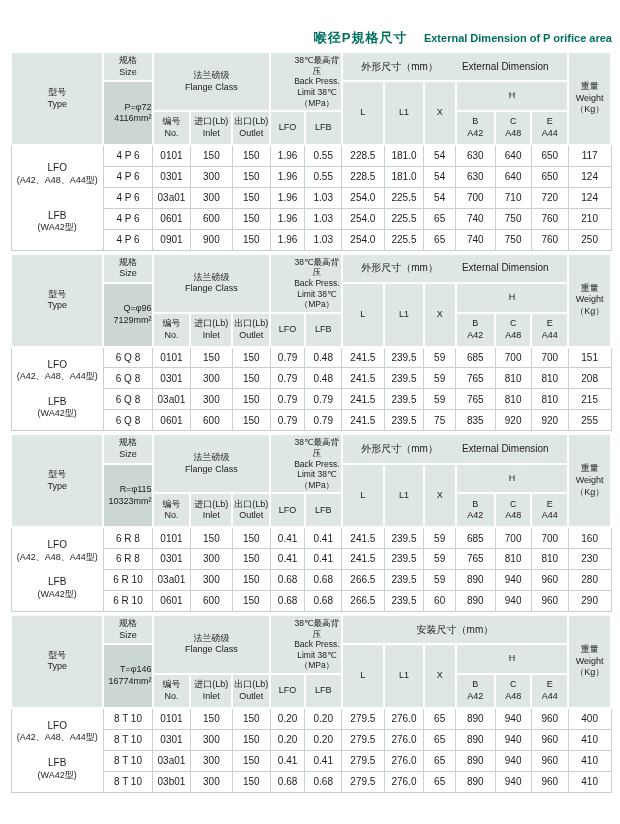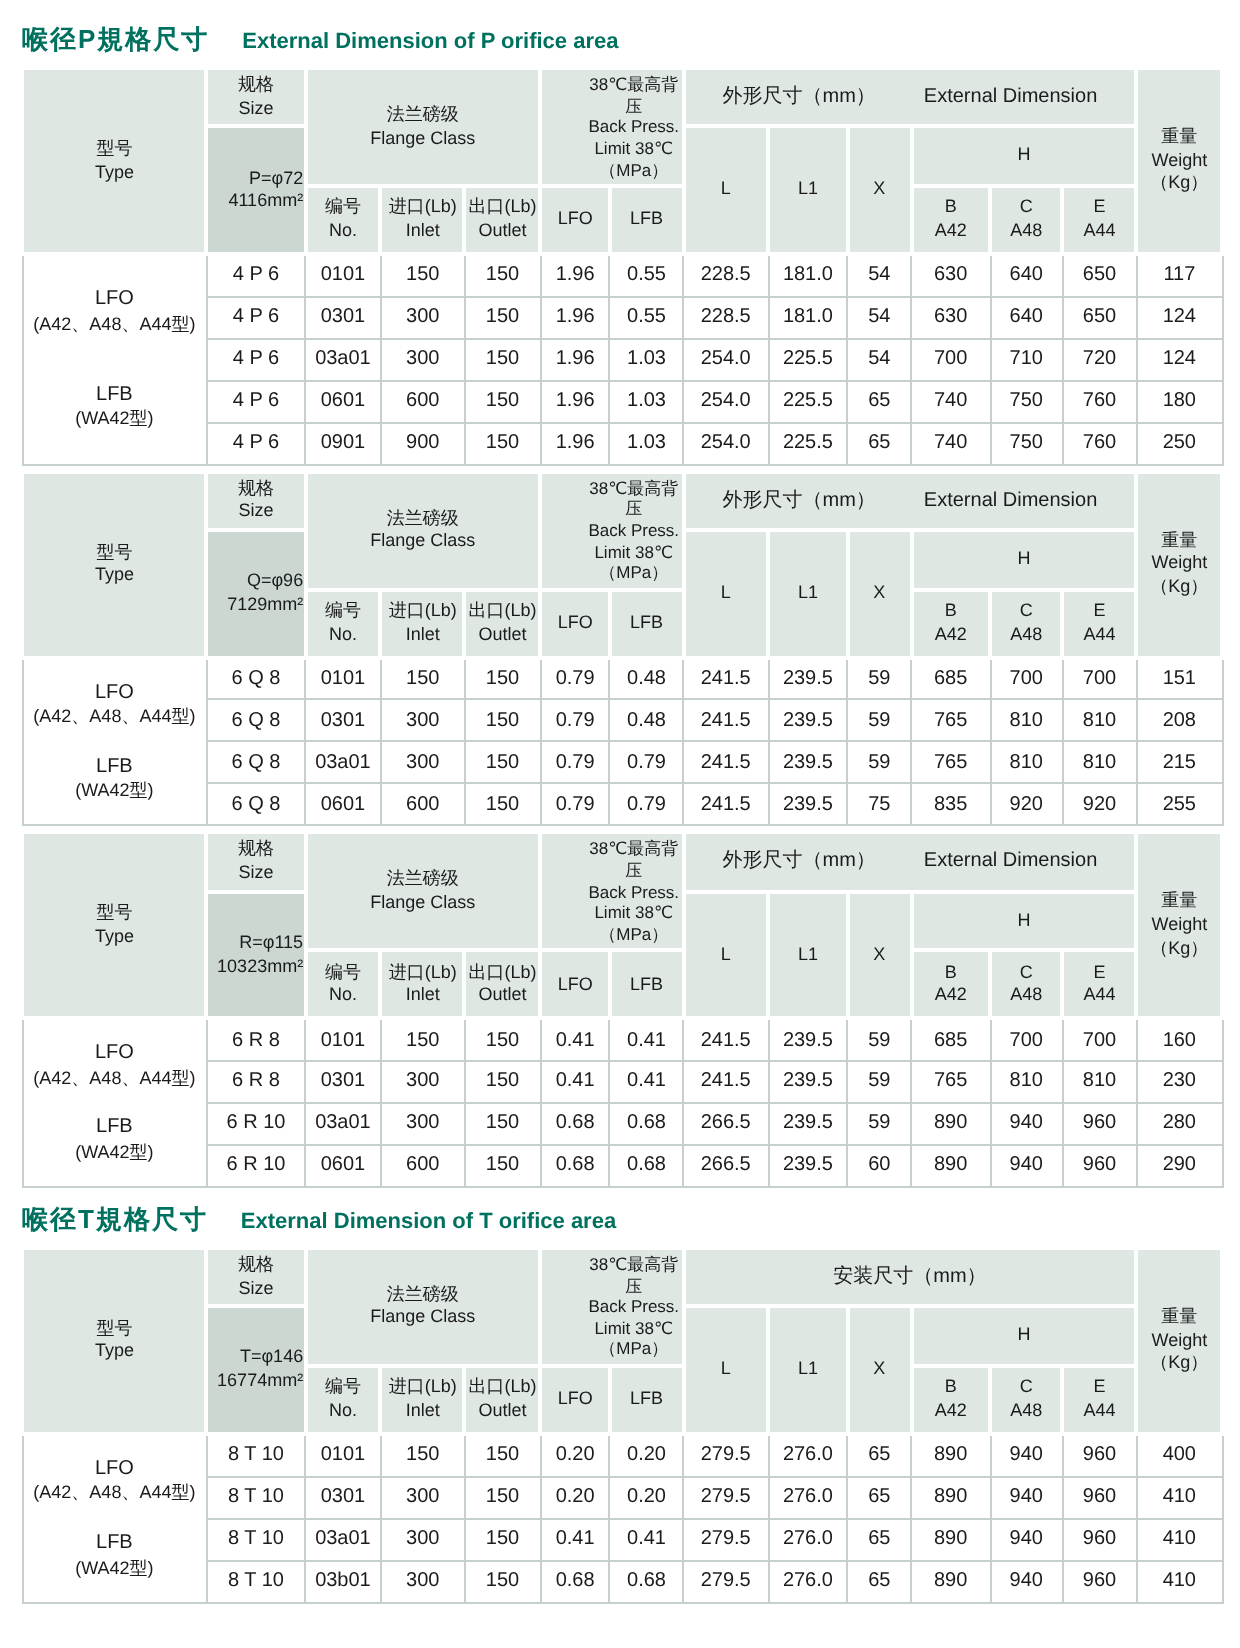--- a/index.html
+++ b/index.html
@@ -11,21 +11,21 @@
   }
   *{box-sizing:border-box;}
   html,body{margin:0;padding:0;background:#fff;}
   body{
     width:620px;
     font-family:"Liberation Sans","DejaVu Sans",sans-serif;
     color:var(--text);
   }
   .page{position:relative;padding:4px 8px 14px 10px;min-height:824px;}
   .sec{margin-bottom:2px;}
-  .sec-title{margin:7px 0 4px 1px;white-space:nowrap;}
+  .sec-title{margin:24px 0 4px 1px;white-space:nowrap;text-align:right;}
   .t-zh{font-size:13px;font-weight:bold;color:var(--title-color);letter-spacing:1px;margin-right:12px;}
   .t-en{font-size:11px;font-weight:bold;color:var(--title-color);}
   table.spec-table{width:100%;border-collapse:collapse;table-layout:fixed;}
   table.spec-table th{
     background:var(--header-bg);
     border:2px solid #ffffff;
     font-weight:normal;
     font-size:9px;
     line-height:1.3;
     padding:2px 0;
@@ -225,21 +225,21 @@
               <td>600</td>
               <td>150</td>
               <td>1.96</td>
               <td>1.03</td>
               <td>254.0</td>
               <td>225.5</td>
               <td>65</td>
               <td>740</td>
               <td>750</td>
               <td>760</td>
-              <td>180</td>
+              <td>210</td>
             </tr>
             <tr>
               <td>4 P 6</td>
               <td>0901</td>
               <td>900</td>
               <td>150</td>
               <td>1.96</td>
               <td>1.03</td>
               <td>254.0</td>
               <td>225.5</td>
@@ -598,24 +598,20 @@
               <td>940</td>
               <td>960</td>
               <td>290</td>
             </tr>
           </tbody>
         </table>
       </div>
   </section>
 
   <section class="sec">
-    <div class="sec-title">
-      <span class="t-zh">喉径T規格尺寸</span>
-      <span class="t-en">External Dimension of T orifice area</span>
-    </div>
     <div class="tbl-mount">
         <table class="spec-table">
           <colgroup>
             <col style="width: 15.4%;">
             <col style="width: 8.2%;">
             <col style="width: 6.3%;">
             <col style="width: 7%;">
             <col style="width: 6.3%;">
             <col style="width: 5.8%;">
             <col style="width: 6.1%;">

